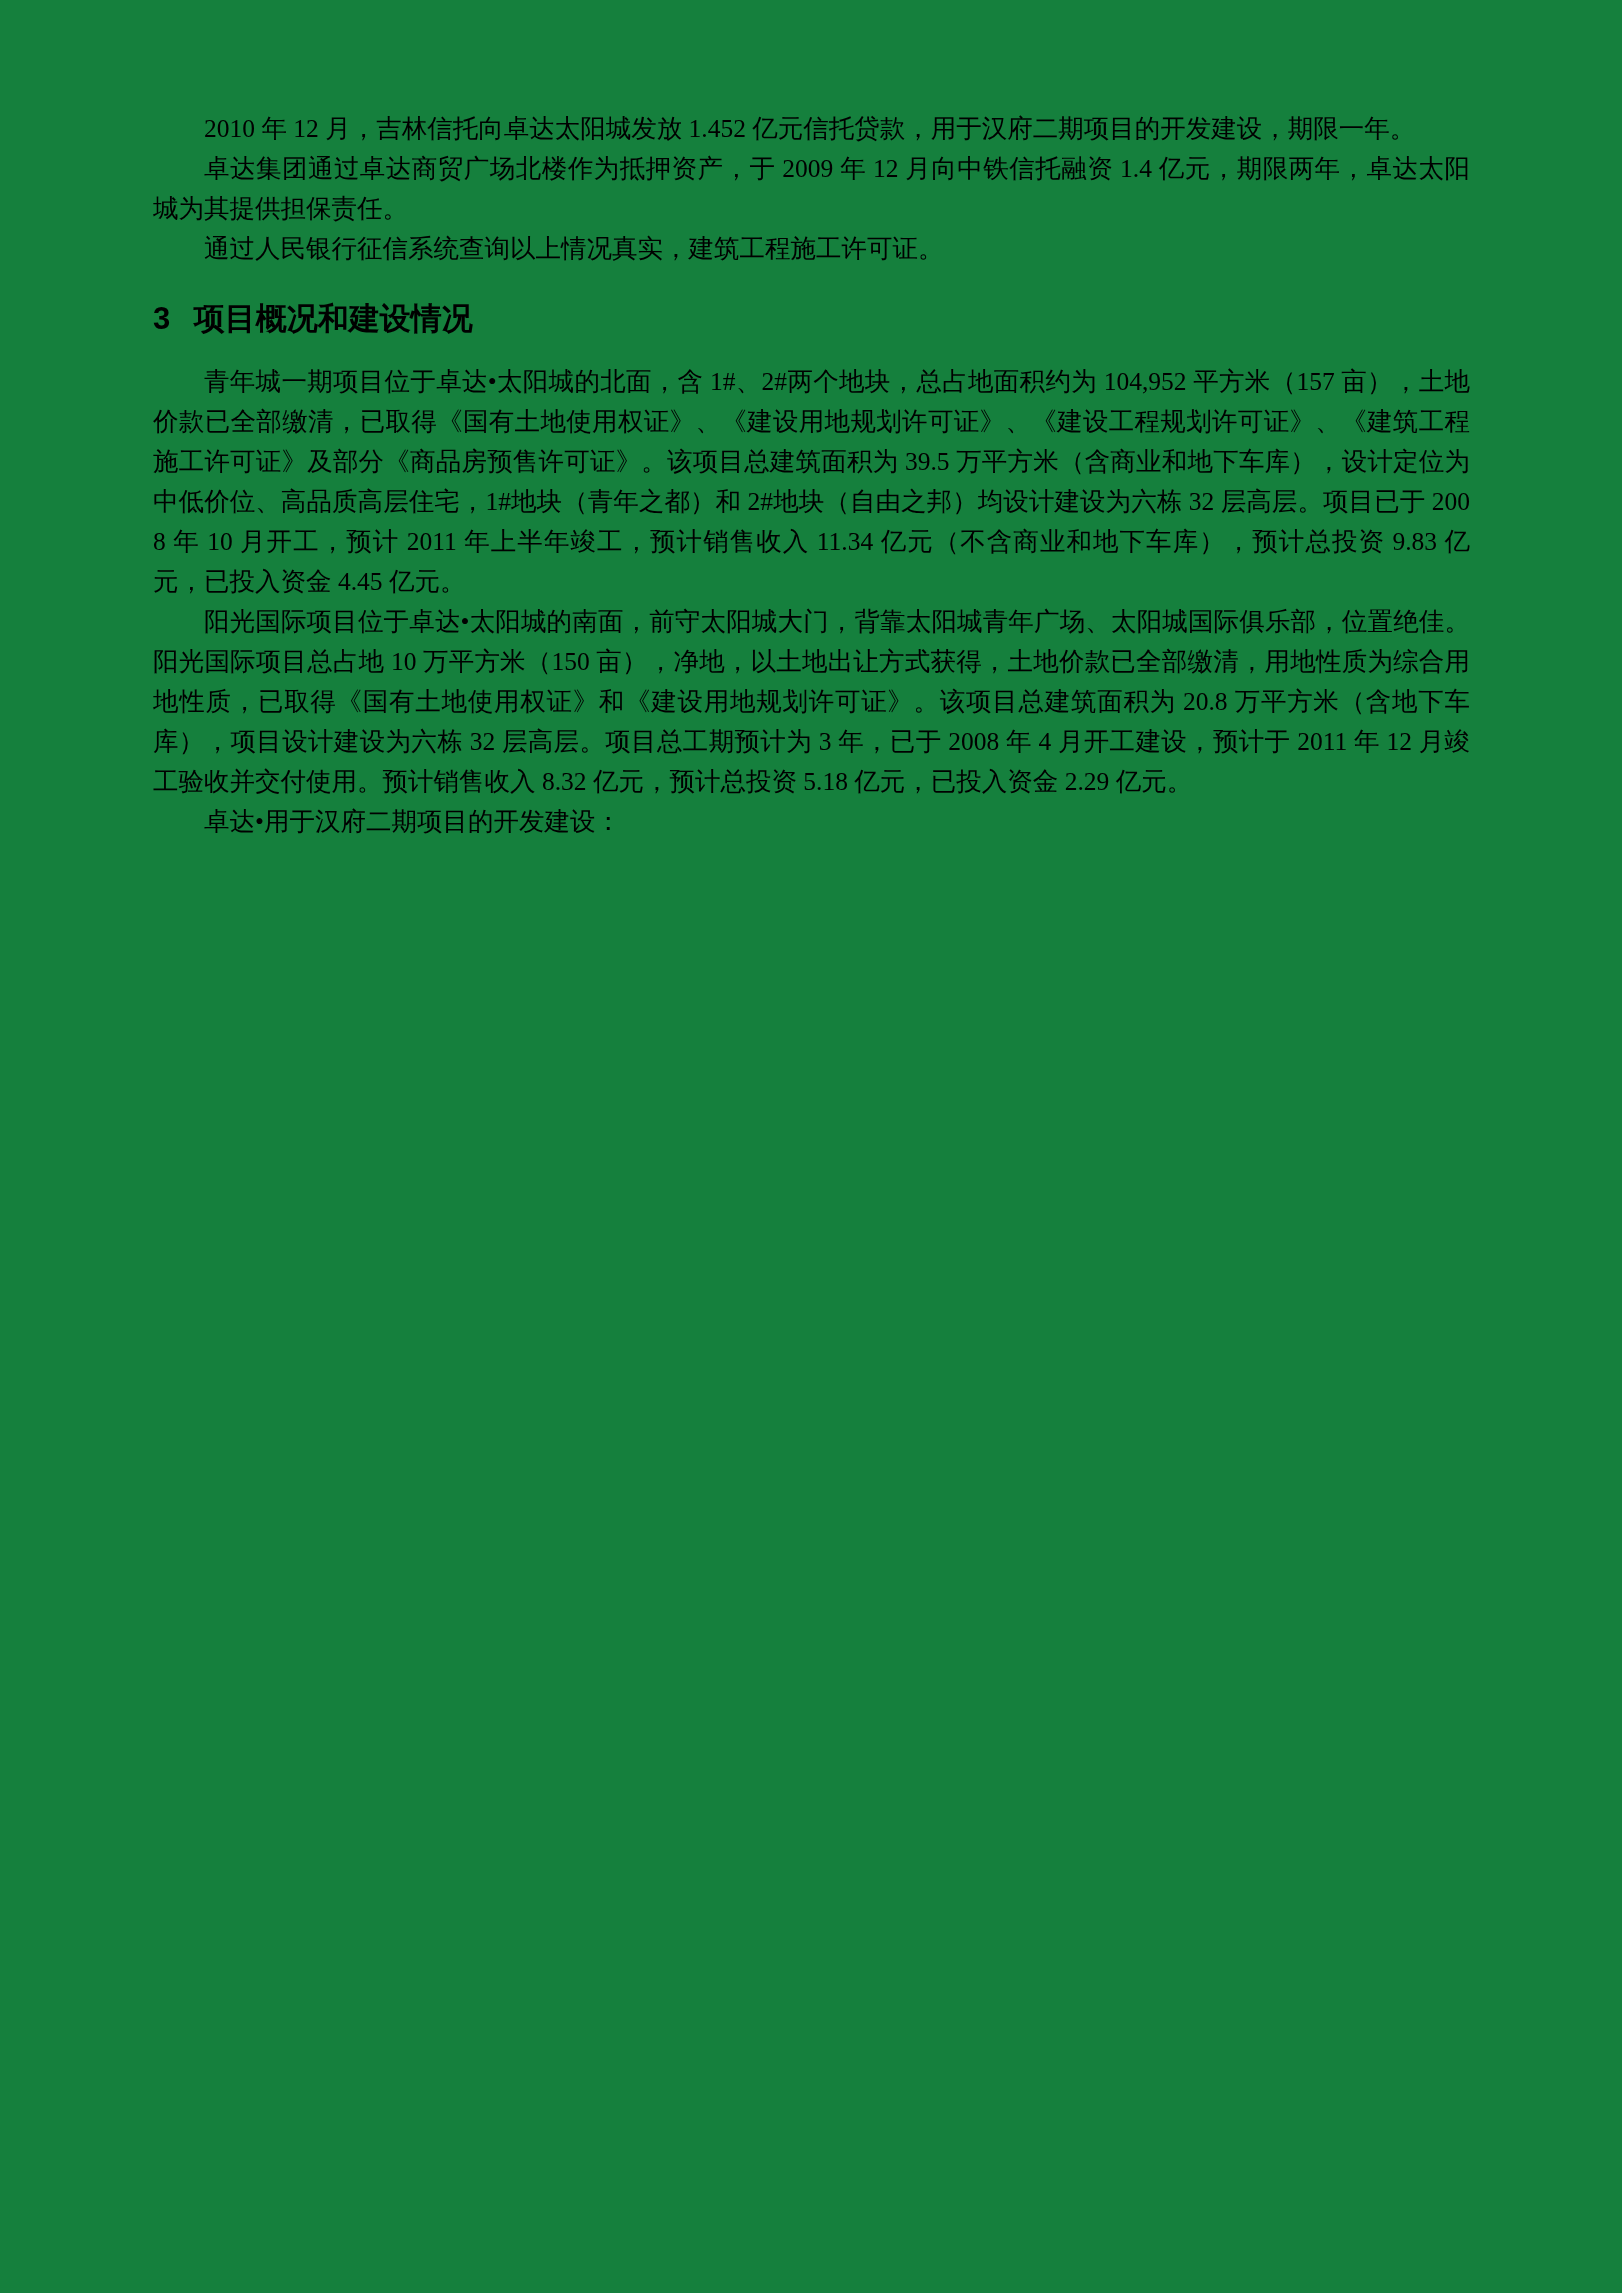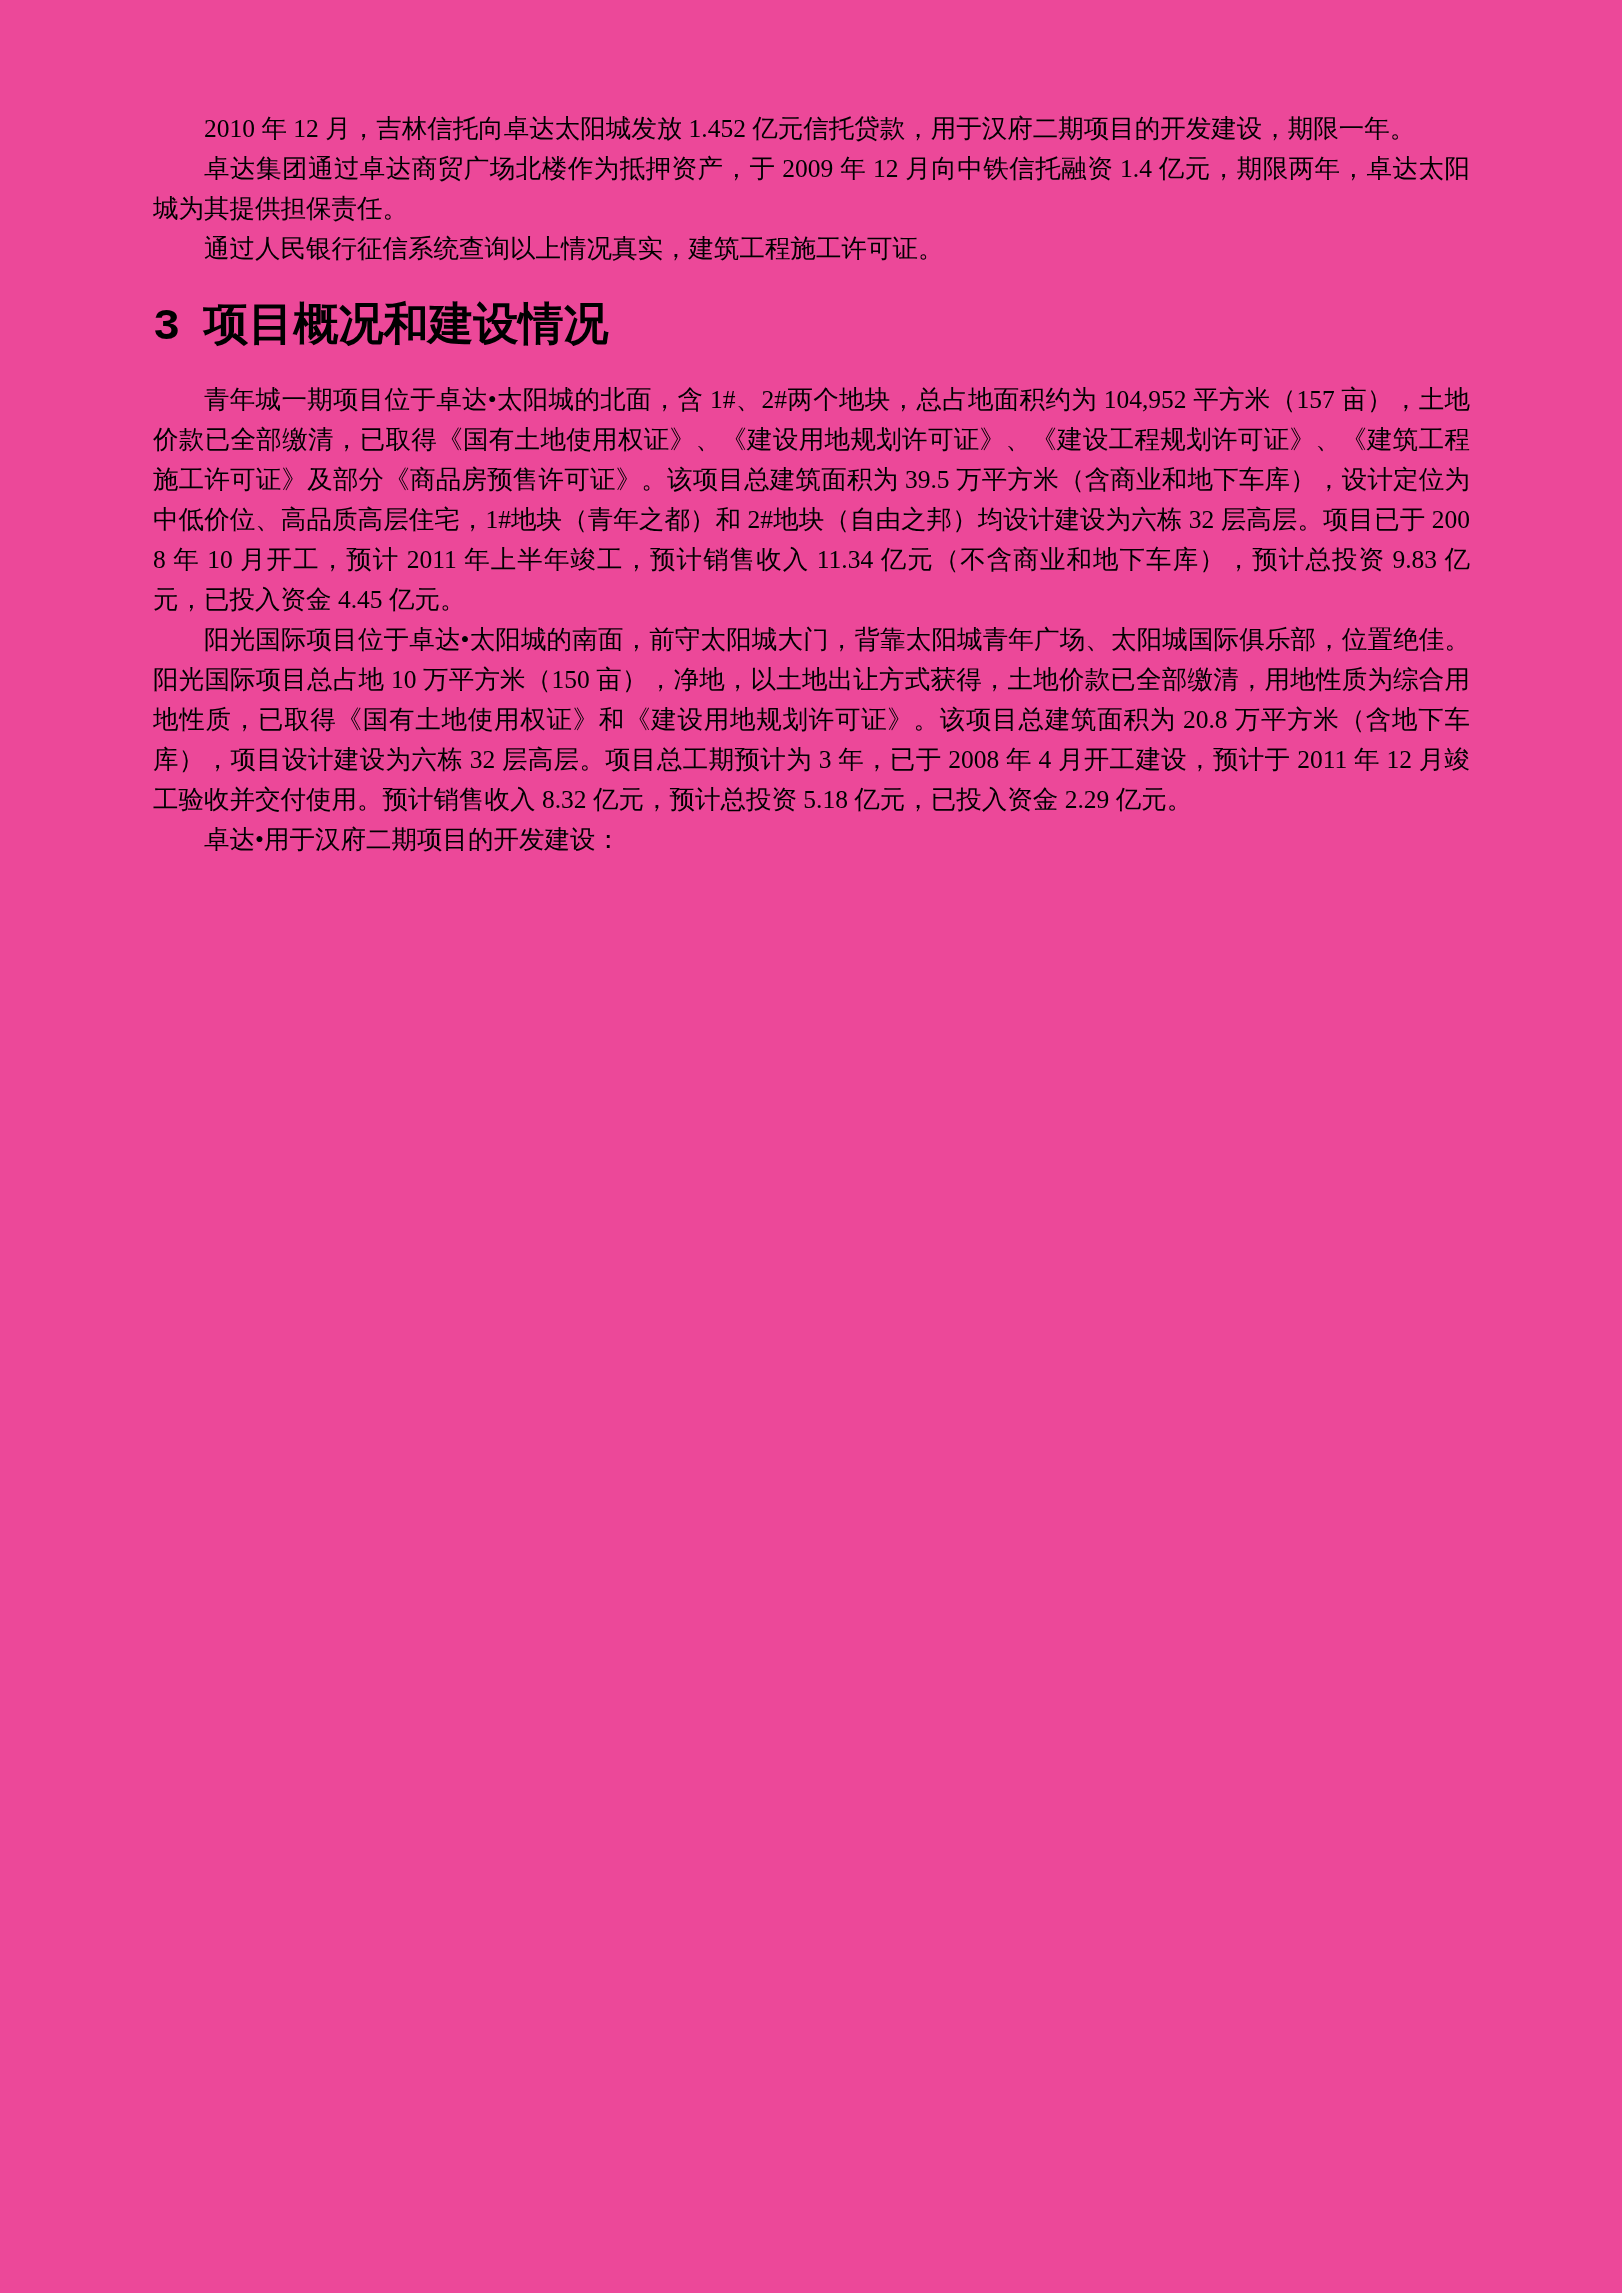--- a/index.html
+++ b/index.html
@@ -5,41 +5,41 @@
   html, body {
     margin: 0;
     padding: 0;
     background: #ffffff;
   }
   .page {
     position: relative;
     width: 1623px;
     height: 2294px;
     margin: 0 auto;
-    background: #ec4899;
+    background: #15803d;
     color: #000000;
     box-sizing: border-box;
     padding: 109px 153px 0 153px;
     font-family: "Liberation Serif", "DejaVu Serif", serif;
     overflow: hidden;
   }
   p.body {
     margin: 0;
     font-size: 25.5px;
     line-height: 40px;
     text-indent: 51px;
     text-align: justify;
     word-break: break-all;
   }
   h1.sec {
     margin: 31px 0 23.6px 0;
-    font-size: 45px;
+    font-size: 31px;
     line-height: 1.25;
     font-weight: bold;
-    font-family: Liberation Mono, monospace;
+    font-family: Liberation Sans, sans-serif;
   }
   h1.sec .num {
     display: inline-block;
     margin-right: 23.6px;
   }
   h2.subsec {
     margin: 16.4px 0 18px 0;
     font-size: 26px;
     line-height: 1.3;
     font-weight: bold;

